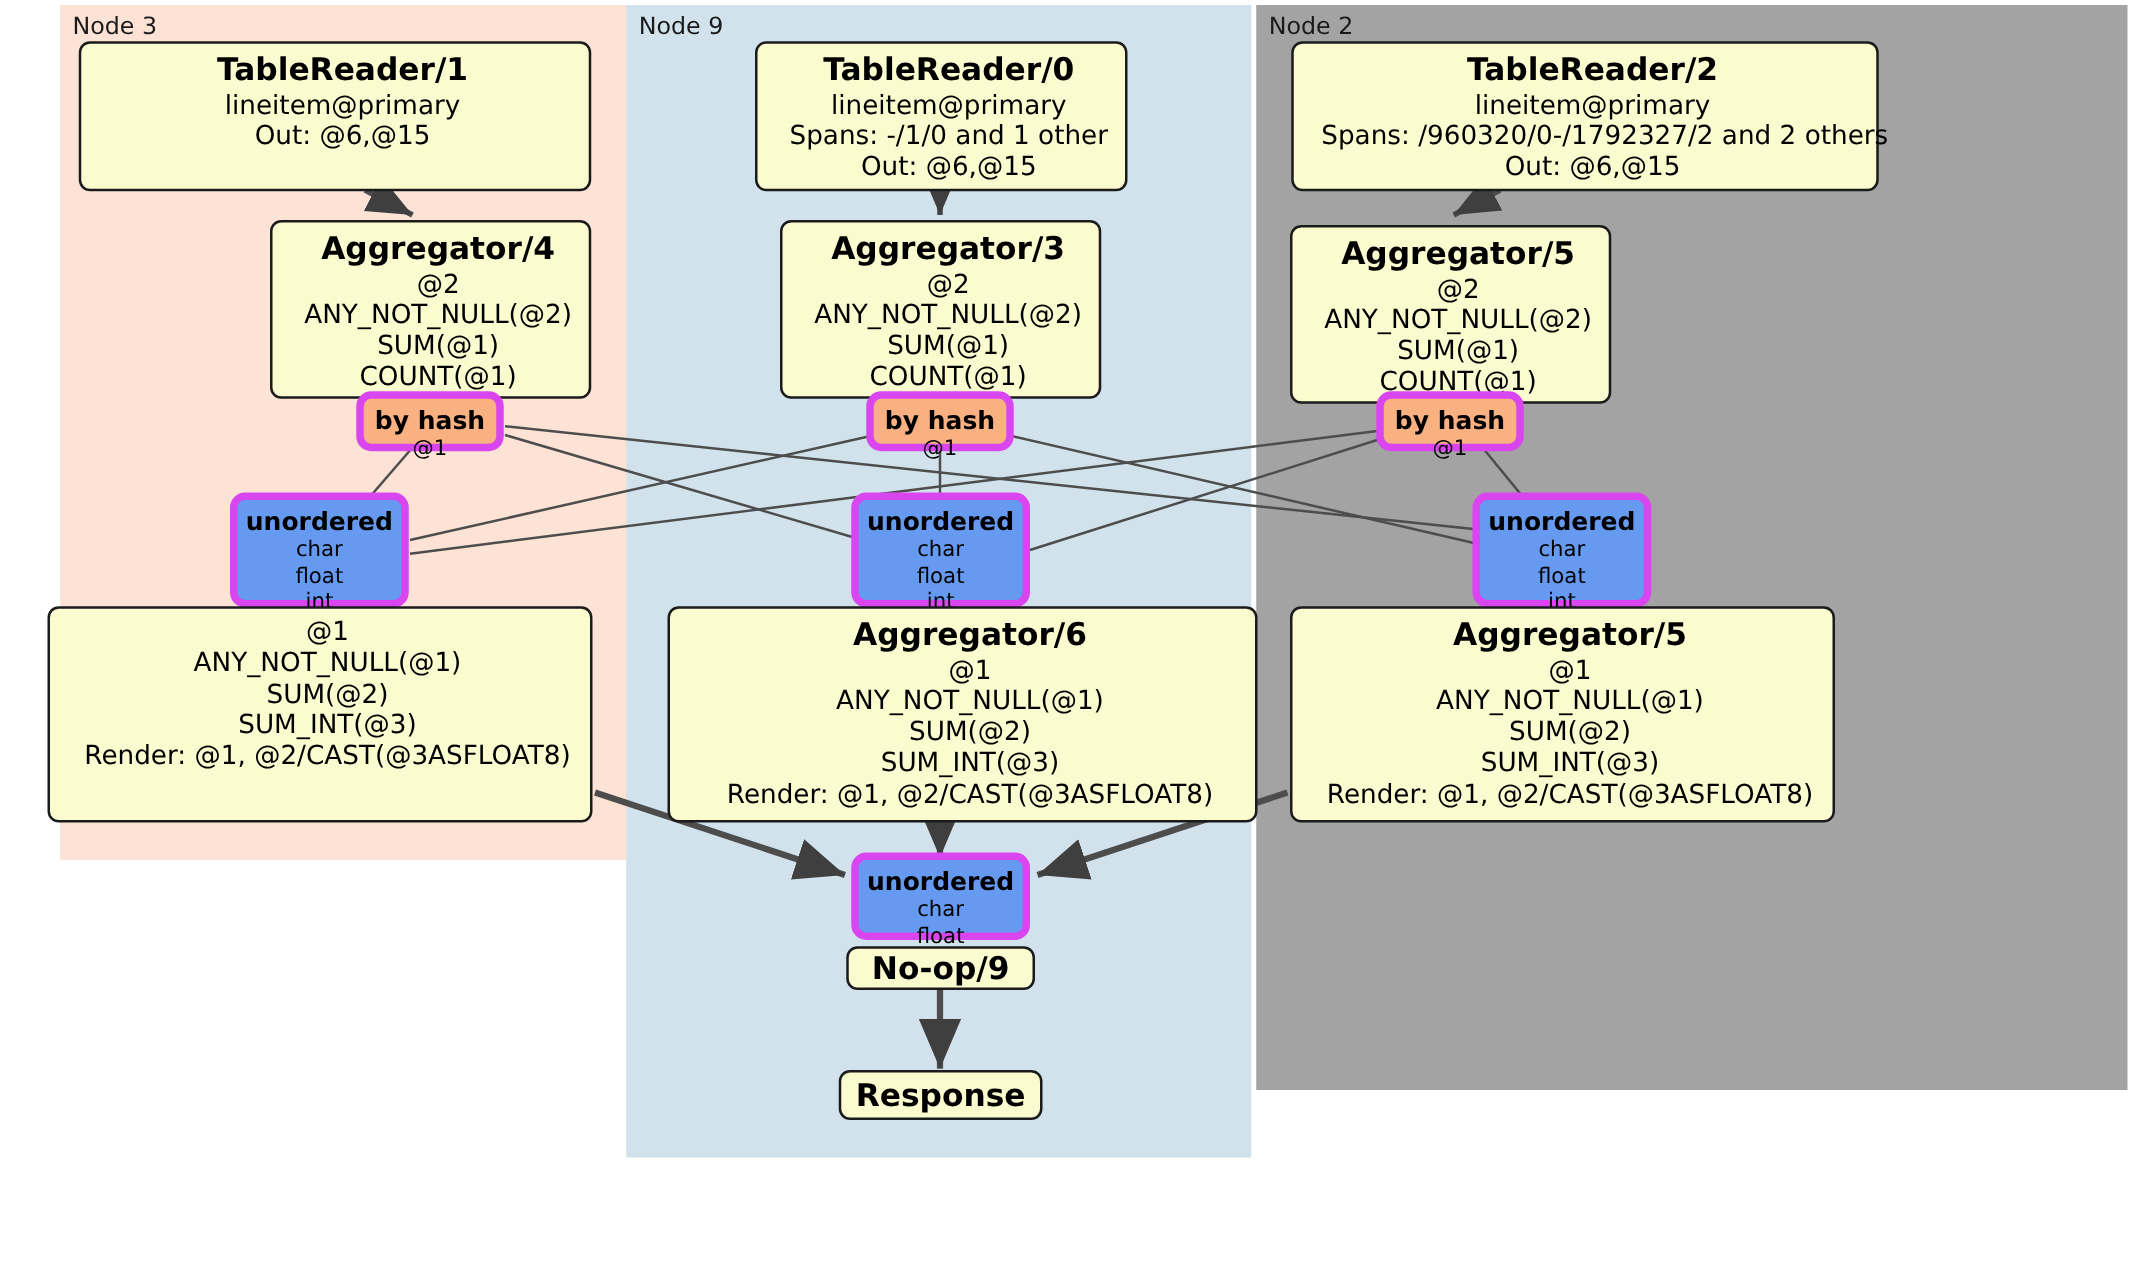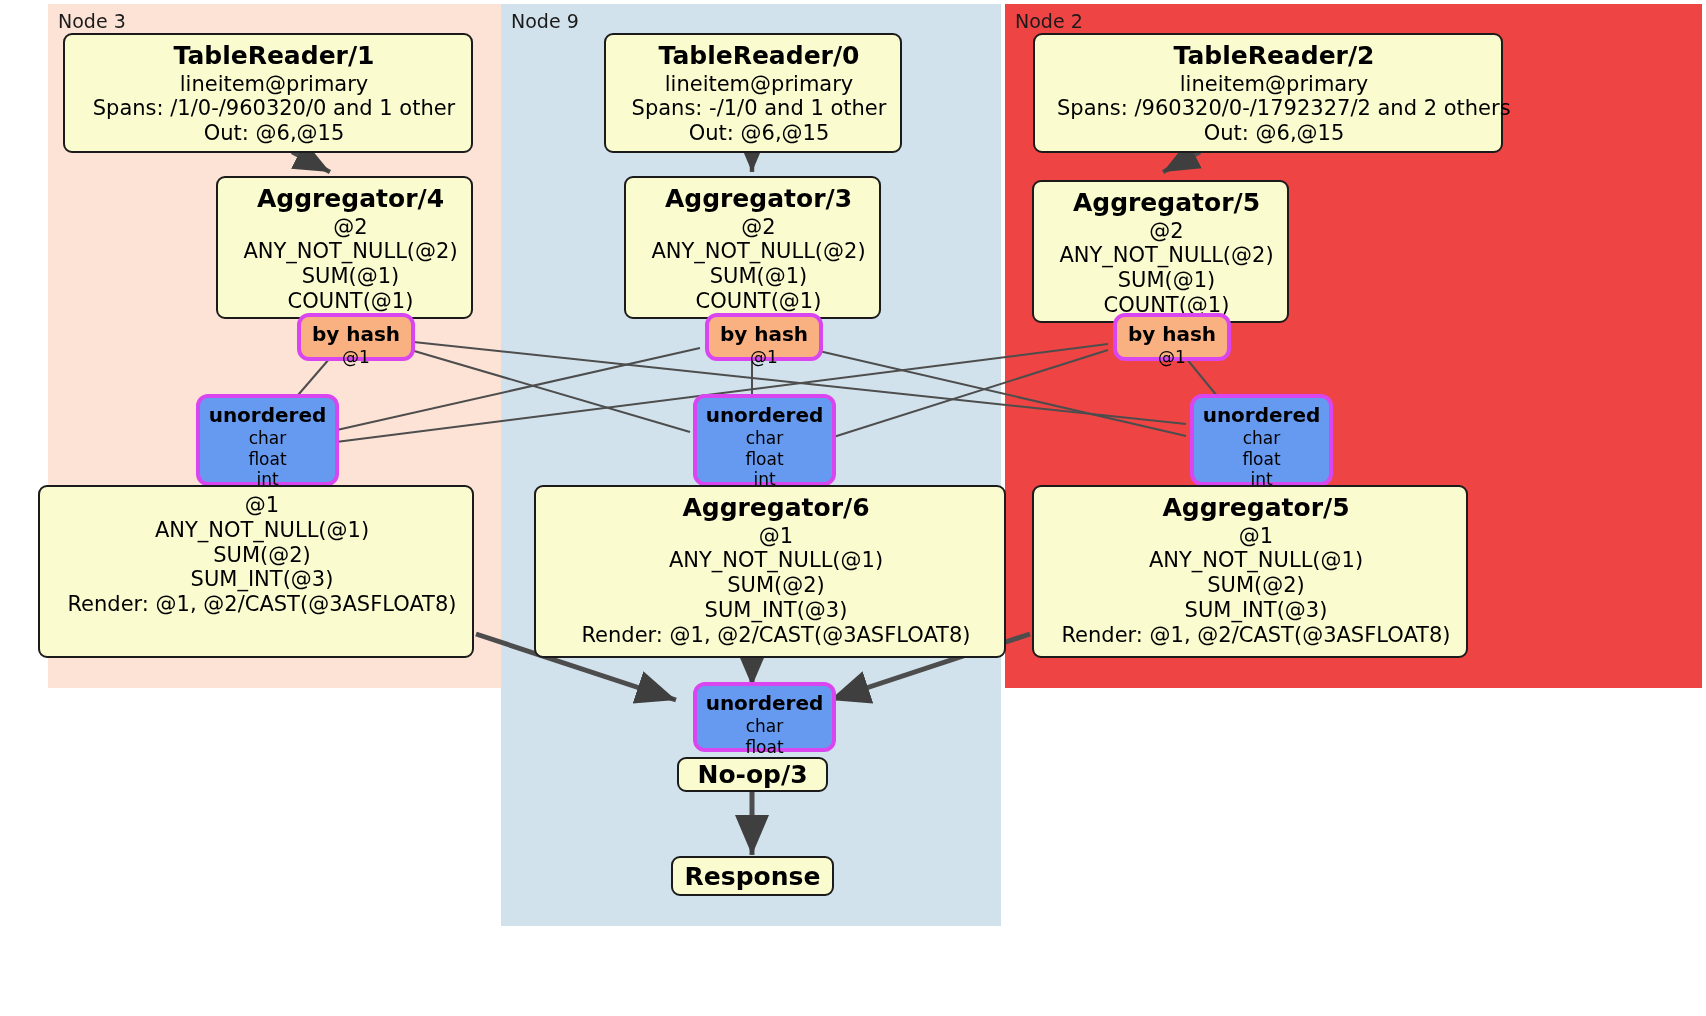--- a/index.html
+++ b/index.html
@@ -58,29 +58,28 @@
     font-weight: bold;
     font-size: 25px;
     line-height: 1.22;
     display: block;
   }
   .proc .ln { display: block; }
 
   .router {
     position: absolute;
     box-sizing: border-box;
-    border: 4px solid #d946ef;
+    border: 6px solid #d946ef;
     border-radius: 12px;
     text-align: center;
     font-size: 17px;
     line-height: 1.22;
     color: #000;
     padding-top: 4px;
     white-space: nowrap;
-    margin-left: 12px;
   }
   .router .ttl {
     font-weight: bold;
     font-size: 20px;
     display: block;
     line-height: 1.3;
   }
   .router .ln { display: block; }
   .router.hash { background: #f9b181; }
   .router.sync { background: #6699f0; }
@@ -107,21 +106,21 @@
 <div id="canvas">
 
   <div class="panel" style="left:4px; top:4px; width:493px; height:684px; background:#fce3d6;margin-left:44px;">
     <span class="panel-label">Node 3</span>
   </div>
 
   <div class="panel" style="left:501px; top:4px; width:500px; height:922px; background:#d2e2ec;">
     <span class="panel-label">Node 9</span>
   </div>
 
-  <div class="panel" style="left:1005px; top:4px; width:697px; height:684px; background:#ef4444;">
+  <div class="panel" style="left:1005px; top:4px; width:697px; height:868px; background:#a3a3a3;">
     <span class="panel-label">Node 2</span>
   </div>
 
   <svg id="edges" viewBox="0 0 1706 1016" xmlns="http://www.w3.org/2000/svg">
     <defs>
       <marker id="ah" markerWidth="9" markerHeight="9" refX="7.2" refY="3.2" orient="auto" markerUnits="strokeWidth">
         <path d="M0,0 L7.6,3.2 L0,6.4 z" fill="#4d4d4d"></path>
       </marker>
       <marker id="ahs" markerWidth="10" markerHeight="10" refX="8" refY="3.4" orient="auto" markerUnits="strokeWidth">
         <path d="M0,0 L8,3.4 L0,6.8 z" fill="#3f3f3f"></path>
@@ -147,21 +146,20 @@
     <path d="M476,634 L676,700" stroke="#4d4d4d" stroke-width="5" fill="none" marker-end="url(#ahs)"></path>
     <path d="M752,658 L752,686" stroke="#4d4d4d" stroke-width="5" fill="none" marker-end="url(#ahs)"></path>
     <path d="M1030,634 L830,700" stroke="#4d4d4d" stroke-width="5" fill="none" marker-end="url(#ahs)"></path>
 
     <path d="M752,790 L752,855" stroke="#4d4d4d" stroke-width="5" fill="none" marker-end="url(#ahs)"></path>
   </svg>
 
   <div class="proc" style="left:63px; top:33px; width:410px; height:120px;">
     <span class="ttl">TableReader/1</span>
     <span class="ln">lineitem@primary</span>
-    <span class="ln">Spans: /1/0-/960320/0 and 1 other</span>
     <span class="ln">Out: @6,@15</span>
   </div>
 
   <div class="proc" style="left:604px; top:33px; width:298px; height:120px;">
     <span class="ttl">TableReader/0</span>
     <span class="ln">lineitem@primary</span>
     <span class="ln">Spans: -/1/0 and 1 other</span>
     <span class="ln">Out: @6,@15</span>
   </div>
 
@@ -258,20 +256,20 @@
     <span class="ln">Render: @1, @2/CAST(@3ASFLOAT8)</span>
   </div>
 
   <div class="router sync" style="left:681px; top:682px; width:143px; height:70px;">
     <span class="ttl">unordered</span>
     <span class="ln">char</span>
     <span class="ln">float</span>
   </div>
 
   <div class="box-sm" style="left:677px; top:757px; width:151px; height:35px;">
-    <span>No-op/3</span>
+    <span>No-op/9</span>
   </div>
 
   <div class="box-sm" style="left:671px; top:856px; width:163px; height:40px;">
     <span>Response</span>
   </div>
 
 </div>
 
 </body></html>

